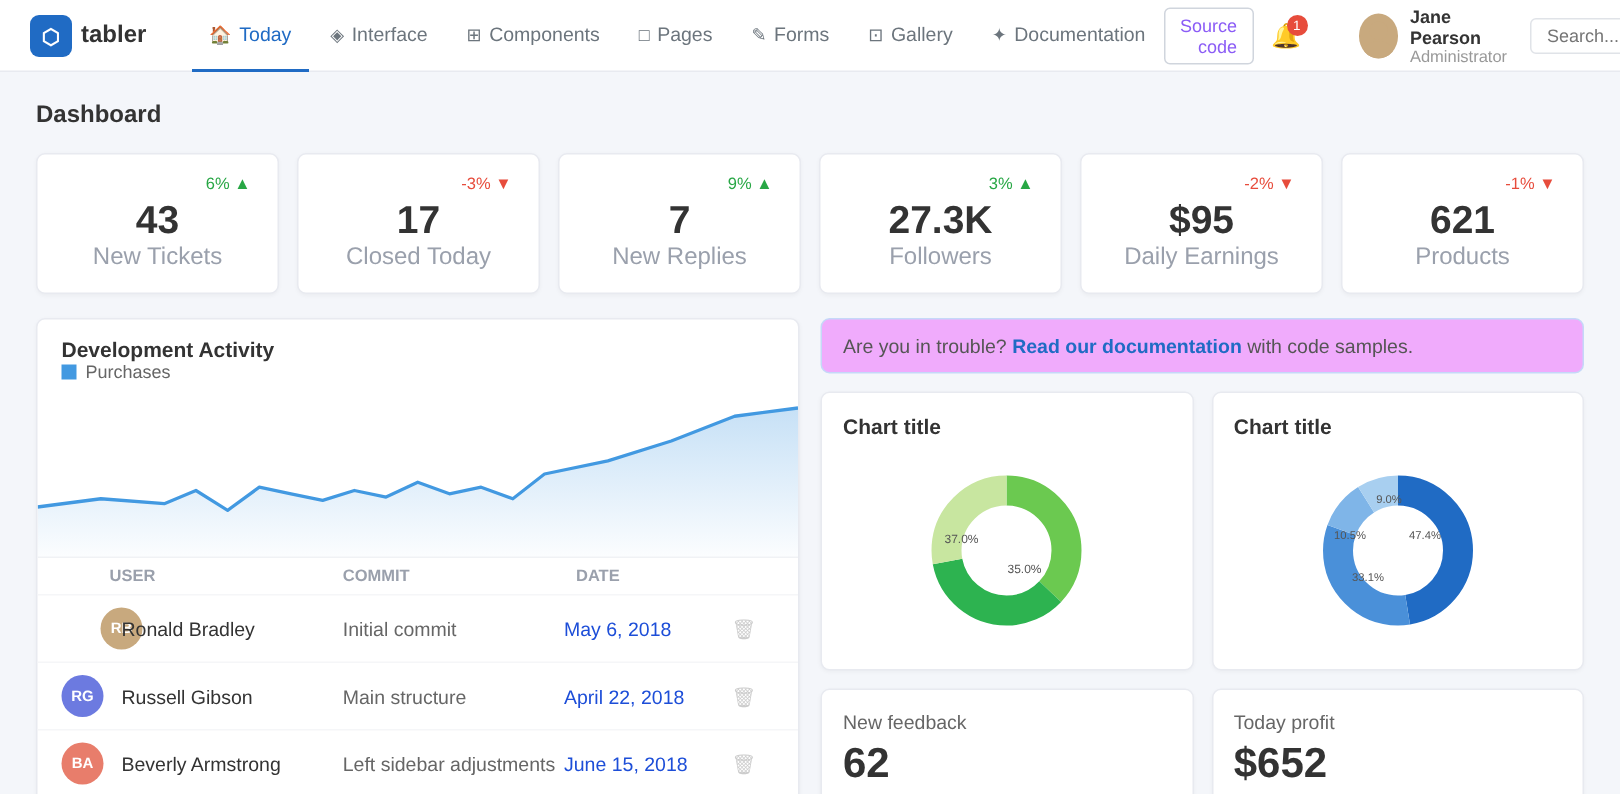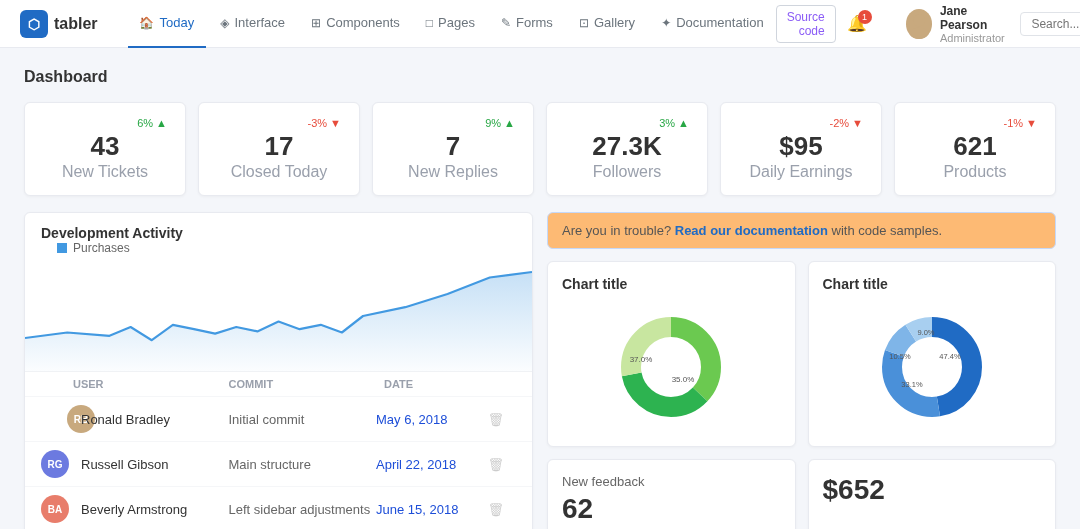--- a/index.html
+++ b/index.html
@@ -40,34 +40,34 @@
     .stat-value { font-size: 26px; font-weight: 700; color: #333; line-height: 1; margin-bottom: 4px; }
     .stat-label { font-size: 16px; color: #9aa0ac; text-align: center; }
     .stat-card-inner { text-align: center; }
 
     
     .card { background: #fff; border-radius: 6px; border: 1px solid #e8eaf0; box-shadow: 0 1px 3px rgba(0,0,0,0.04); overflow: hidden; }
     .card-header { padding: 12px 16px 0; font-size: 14px; font-weight: 600; color: #333; }
 
     
     .chart-area { height: 110px; position: relative; margin: 6px 0 0; }
-    .chart-legend { display: flex; align-items: center; gap: 6px; font-size: 12px; color: #666; margin-bottom: 4px; padding: 0 32px; }
+    .chart-legend { display: flex; align-items: center; gap: 6px; font-size: 12px; color: #666; margin-bottom: 4px; padding: 0 16px; }
     .legend-dot { width: 10px; height: 10px; background: #4299e1; display: inline-block; }
 
     
     .table-header { display: grid; grid-template-columns: 40px 1fr 1fr 100px 40px; padding: 6px 8px; font-size: 11px; font-weight: 600; color: #9aa0ac; text-transform: uppercase; border-top: 1px solid #f0f2f5; }
     .table-row { display: grid; grid-template-columns: 40px 1fr 1fr 100px 40px; padding: 8px 16px; align-items: center; border-top: 1px solid #f5f6f8; font-size: 13px; }
     .row-avatar { width: 28px; height: 28px; border-radius: 50%; background: #aaa; display: flex; align-items: center; justify-content: center; font-size: 10px; color: #fff; font-weight: 600; overflow: hidden; }
     .row-name { font-weight: 500; color: #333; }
     .row-commit { color: #666; }
     .row-date { color: #1d4ed8; }
     .row-action { color: #ccc; cursor: pointer; text-align: center; }
 
     
-    .alert-banner { background: #fdba74; border: 1px solid #c5d8f8; border-radius: 6px; padding: 10px 14px; font-size: 13px; color: #555; margin-bottom: 0; }
+    .alert-banner { background: #f0abfc; border: 1px solid #c5d8f8; border-radius: 6px; padding: 10px 14px; font-size: 13px; color: #555; margin-bottom: 0; }
     .alert-banner a { color: #206bc4; font-weight: 600; text-decoration: none; }
 
     
     .chart-panels { display: grid; grid-template-columns: 1fr 1fr; gap: 12px; }
     .chart-panel { background: #fff; border-radius: 6px; border: 1px solid #e8eaf0; box-shadow: 0 1px 3px rgba(0,0,0,0.04); padding: 14px; }
     .chart-panel-title { font-size: 14px; font-weight: 700; color: #333; margin-bottom: 10px; }
 
     
     .donut-wrap { display: flex; justify-content: center; align-items: center; height: 130px; }
 
@@ -321,19 +321,20 @@
         </div>
       </div>
 
       <div class="metric-panels">
         <div class="metric-panel">
           <div class="metric-label">New feedback</div>
           <div class="metric-value">62</div>
 
         </div>
         <div class="metric-panel">
+          <div class="metric-label">Today profit</div>
           <div class="metric-value">$652</div>
 
         </div>
       </div>
     </div>
   </div>
 </div>
 
 </body></html>

